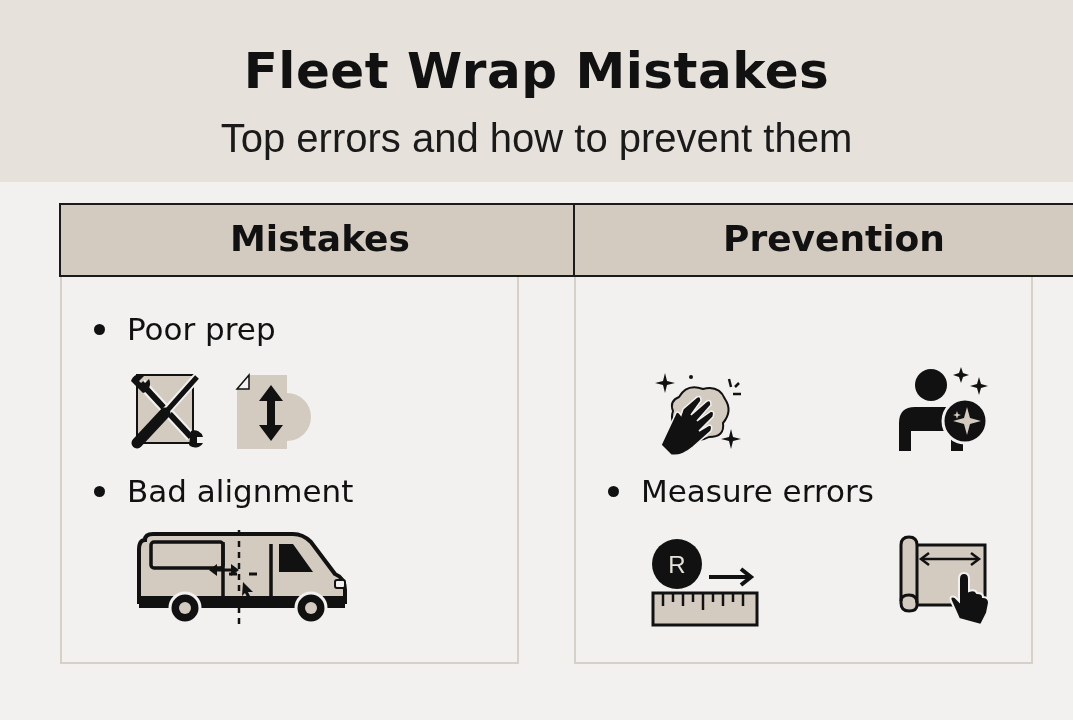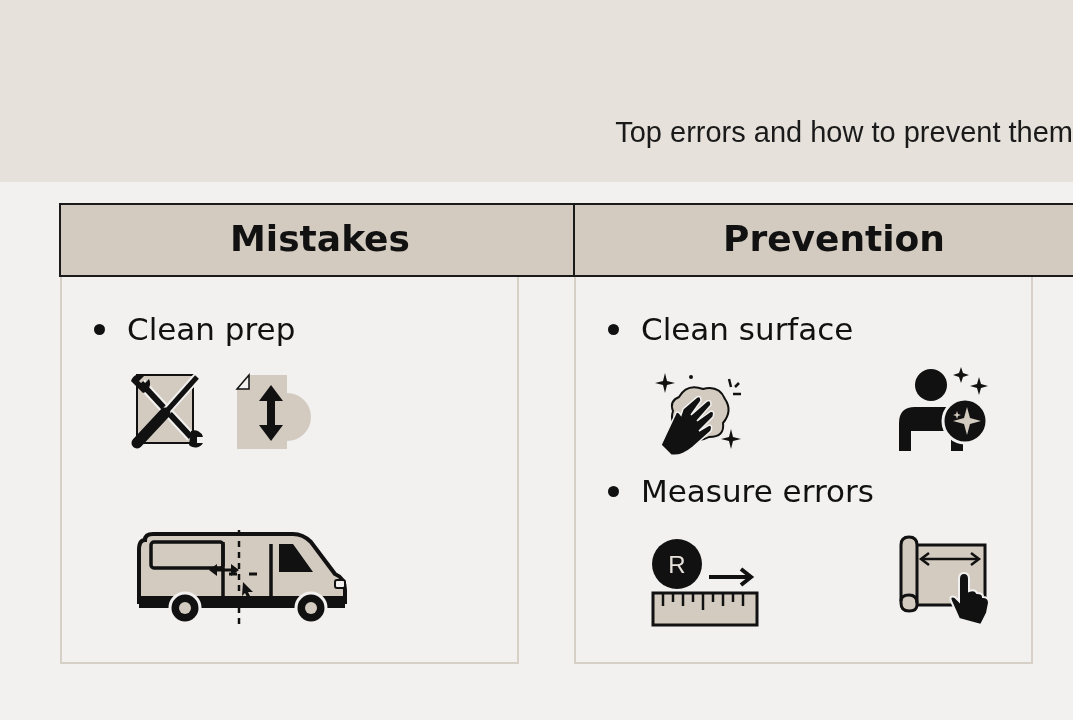--- a/index.html
+++ b/index.html
@@ -1,44 +1,45 @@
 <!DOCTYPE html>
 <html><head>
 <meta charset="utf-8">
 <style>
   * { margin:0; padding:0; box-sizing:border-box; }
   html, body { width:1073px; height:720px; overflow:hidden; }
   body { background:#f2f1f0; font-family:"DejaVu Sans","Liberation Sans",sans-serif; color:#111; position:relative; }
   .hero { position:absolute; left:0; top:0; width:1073px; height:182px; background:#e6e1db; text-align:center; }
   .hero h1 { position:absolute; left:0; right:0; top:42px; font-size:50px; font-weight:bold; letter-spacing:0.5px; color:#111; }
-  .hero p { position:absolute; left:0; right:0; top:116px; font-size:29px; font-weight:normal; color:#1a1a1a; font-family:"Liberation Sans",sans-serif;text-align:right; }
+  .hero p { position:absolute; left:0; right:0; top:116px; font-size:40px; font-weight:normal; color:#1a1a1a; font-family:"Liberation Sans",sans-serif; }
   .panel { position:absolute; top:203px; width:461px; height:461px; }
   .panel.left { left:59px; }
   .panel.right { left:573px; }
   .panel-head { position:absolute; left:0; top:0; width:522px; height:74px; background:#d3cbc0; border:2.5px solid #1a1a1a; text-align:center; line-height:68px; font-size:36px; font-weight:bold; color:#111; }
   .panel-body { position:absolute; left:1px; top:74px; width:459px; height:387px; border:2px solid #d6d0c6; border-top:none; background:#f2f1f0; }
   .bullet { position:absolute; left:35px; font-size:31px; color:#111; white-space:nowrap; display:flex; align-items:center; }
   .dot { width:11px; height:11px; border-radius:50%; background:#111; margin-right:22px; display:inline-block; }
   .icon { position:absolute; }
   svg { display:block; }
 </style>
 </head>
 <body>
 
 <div class="hero">
+  <h1>Fleet Wrap Mistakes</h1>
   <p>Top errors and how to prevent them</p>
 </div>
 
 <div class="panel left">
   <div class="panel-head">Mistakes</div>
   <div class="panel-body"></div>
 
   <div class="bullet" style="top:108px;">
     <span class="dot"></span>
-    <span>Clean prep</span>
+    <span>Poor prep</span>
   </div>
 
   <div class="icon" style="left:68px; top:168px;">
     <svg width="80" height="80" viewBox="0 0 80 80">
       <rect x="10" y="4" width="56" height="68" fill="#d3cbc0" stroke="#111" stroke-width="2"></rect>
       <line x1="14" y1="12" x2="64" y2="66" stroke="#f2f1f0" stroke-width="10"></line>
       <line x1="14" y1="12" x2="64" y2="66" stroke="#111" stroke-width="6"></line>
       <path d="M4 10 a10 10 0 0 1 14 -6 l-6 6 l4 4 l6 -6 a10 10 0 0 1 -6 14 z" fill="#111"></path>
       <path d="M64 60 a9 9 0 0 1 12 6 l-6 0 l0 6 l6 0 a9 9 0 0 1 -14 2 z" fill="#111"></path>
       <line x1="70" y1="6" x2="36" y2="44" stroke="#f2f1f0" stroke-width="9"></line>
@@ -49,20 +50,24 @@
 
   <div class="icon" style="left:176px; top:170px;">
     <svg width="80" height="78" viewBox="0 0 80 78">
       <circle cx="52" cy="44" r="24" fill="#d3cbc0"></circle>
       <path d="M14 2 L52 2 L52 76 L2 76 L2 16 Z" fill="#d3cbc0"></path>
       <path d="M2 16 L14 16 L14 2 Z" fill="#f2f1f0" stroke="#111" stroke-width="1.5"></path>
       <polygon points="36,12 24,28 32,28 32,52 24,52 36,68 48,52 40,52 40,28 48,28" fill="#111"></polygon>
     </svg>
   </div>
 
+  <div class="bullet" style="top:270px;">
+    <span class="dot"></span>
+    <span>Bad alignment</span>
+  </div>
 
   <div class="icon" style="left:76px; top:327px;">
     <svg width="214" height="96" viewBox="0 0 214 96">
       <path d="M10 10 Q10 4 18 4 L158 4 Q168 4 176 12 L200 44 Q210 48 210 60 L210 72 L4 72 L4 20 Q4 10 10 10 Z" fill="#d3cbc0" stroke="#111" stroke-width="4"></path>
       <rect x="16" y="12" width="72" height="26" rx="3" fill="#d3cbc0" stroke="#111" stroke-width="3.5"></rect>
       <line x1="88" y1="12" x2="88" y2="78" stroke="#111" stroke-width="3.5"></line>
       <line x1="136" y1="14" x2="136" y2="76" stroke="#111" stroke-width="3.5"></line>
       <path d="M144 14 L158 14 L178 42 L144 42 Z" fill="#111"></path>
       <line x1="94" y1="44" x2="102" y2="44" stroke="#111" stroke-width="3"></line>
       <line x1="114" y1="44" x2="122" y2="44" stroke="#111" stroke-width="3"></line>
@@ -78,24 +83,20 @@
       <circle cx="176" cy="78" r="15" fill="#111" stroke="#f2f1f0" stroke-width="3"></circle>
       <circle cx="176" cy="78" r="6" fill="#d3cbc0"></circle>
     </svg>
   </div>
 </div>
 
 <div class="panel right">
   <div class="panel-head">Prevention</div>
   <div class="panel-body"></div>
 
-  <div class="bullet" style="top:108px;">
-    <span class="dot"></span>
-    <span>Clean surface</span>
-  </div>
 
   <div class="icon" style="left:78px; top:164px;">
     <svg width="90" height="90" viewBox="0 0 90 90">
       <path d="M14 6 L16 14 L24 16 L16 18 L14 26 L12 18 L4 16 L12 14 Z" fill="#111"></path>
       <circle cx="40" cy="10" r="2" fill="#111"></circle>
       <line x1="78" y1="12" x2="80" y2="20" stroke="#111" stroke-width="2.5"></line>
       <line x1="84" y1="20" x2="88" y2="16" stroke="#111" stroke-width="2.5"></line>
       <line x1="82" y1="27" x2="90" y2="27" stroke="#111" stroke-width="2.5"></line>
       <path d="M28 30 Q36 16 52 22 Q68 18 74 32 Q82 44 72 56 Q74 70 58 70 Q44 78 30 66 Q18 56 22 44 Q18 34 28 30 Z" fill="#d3cbc0" stroke="#111" stroke-width="2"></path>
       <path d="M10 78 L24 48 Q26 42 30 48 L32 42 L46 30 Q50 28 50 34 L40 48 L56 34 Q60 32 60 38 L46 54 L60 44 Q64 44 62 50 L48 64 L58 58 Q62 58 60 64 L42 80 Q30 90 20 88 Z" fill="#111" stroke="#f2f1f0" stroke-width="1.5"></path>

